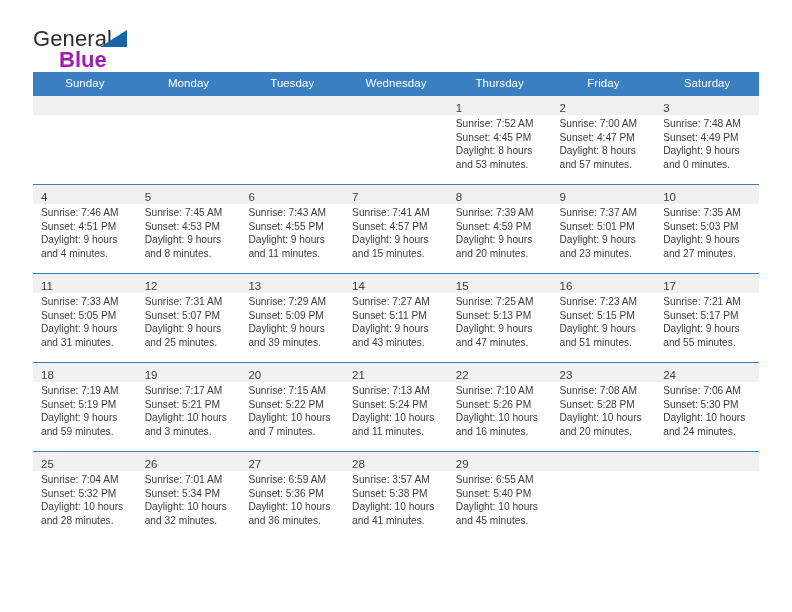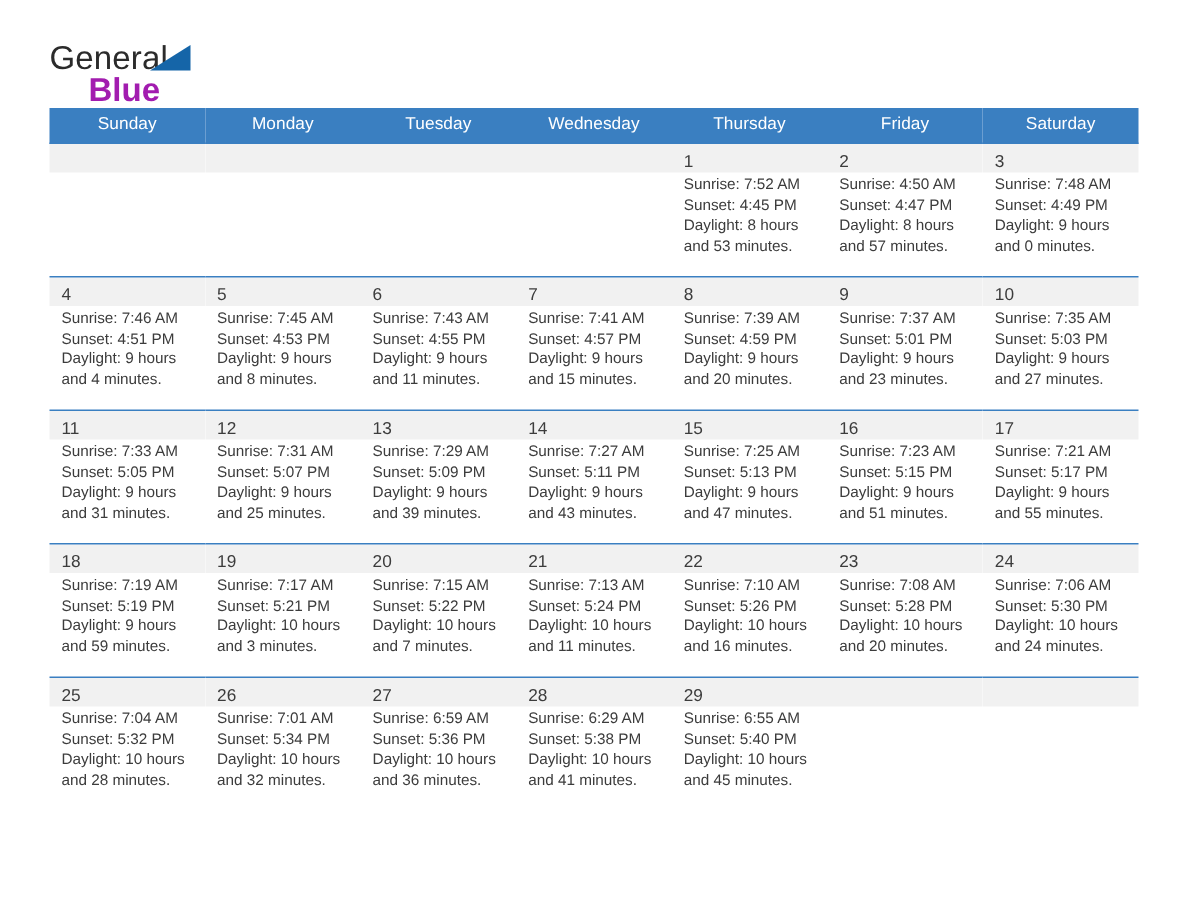--- a/index.html
+++ b/index.html
@@ -212,21 +212,21 @@
                 <div>Sunset: 4:45 PM</div>
                 <div>Daylight: 8 hours</div>
                 <div>and 53 minutes.</div>
               </div>
             </div>
           </td>
           <td>
             <div class="cell">
               <div class="daynum-band"><span class="daynum">2</span></div>
               <div class="details">
-                <div>Sunrise: 4:50 AM</div>
+                <div>Sunrise: 7:00 AM</div>
                 <div>Sunset: 4:47 PM</div>
                 <div>Daylight: 8 hours</div>
                 <div>and 57 minutes.</div>
               </div>
             </div>
           </td>
           <td>
             <div class="cell">
               <div class="daynum-band"><span class="daynum">3</span></div>
               <div class="details">
@@ -506,21 +506,21 @@
                 <div>Sunset: 5:36 PM</div>
                 <div>Daylight: 10 hours</div>
                 <div>and 36 minutes.</div>
               </div>
             </div>
           </td>
           <td>
             <div class="cell">
               <div class="daynum-band"><span class="daynum">28</span></div>
               <div class="details">
-                <div>Sunrise: 6:29 AM</div>
+                <div>Sunrise: 3:57 AM</div>
                 <div>Sunset: 5:38 PM</div>
                 <div>Daylight: 10 hours</div>
                 <div>and 41 minutes.</div>
               </div>
             </div>
           </td>
           <td>
             <div class="cell">
               <div class="daynum-band"><span class="daynum">29</span></div>
               <div class="details">

